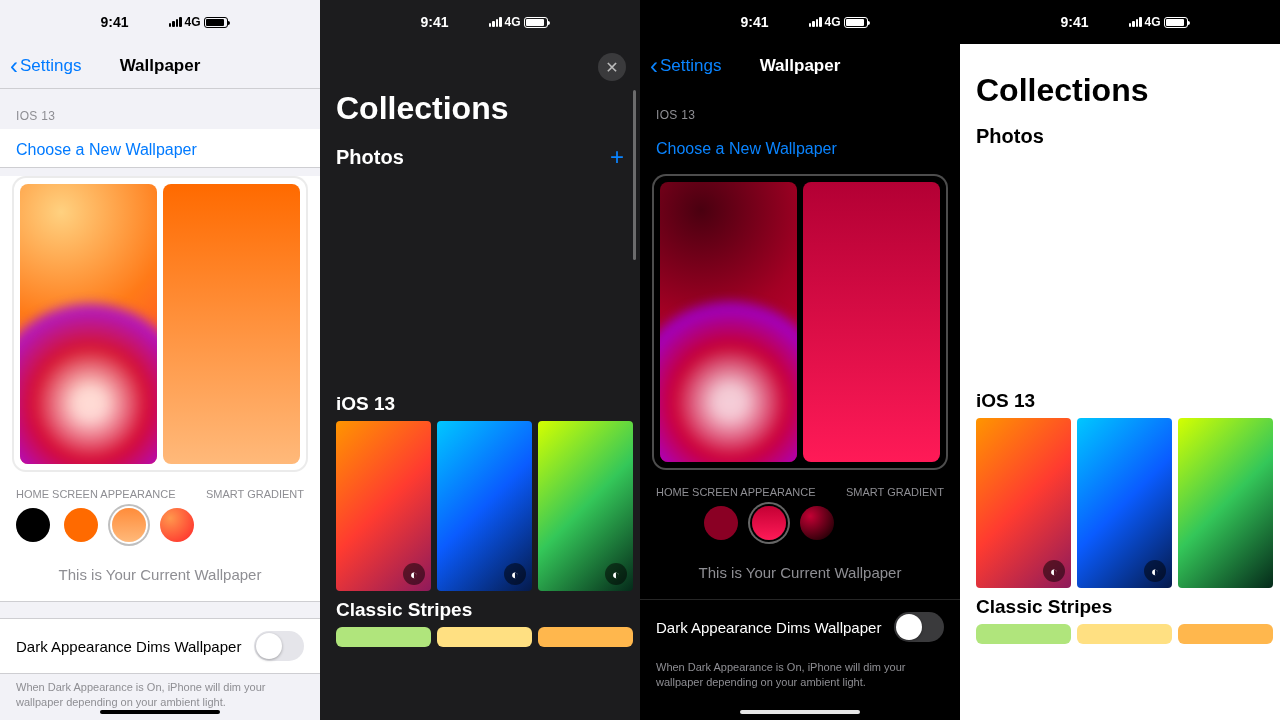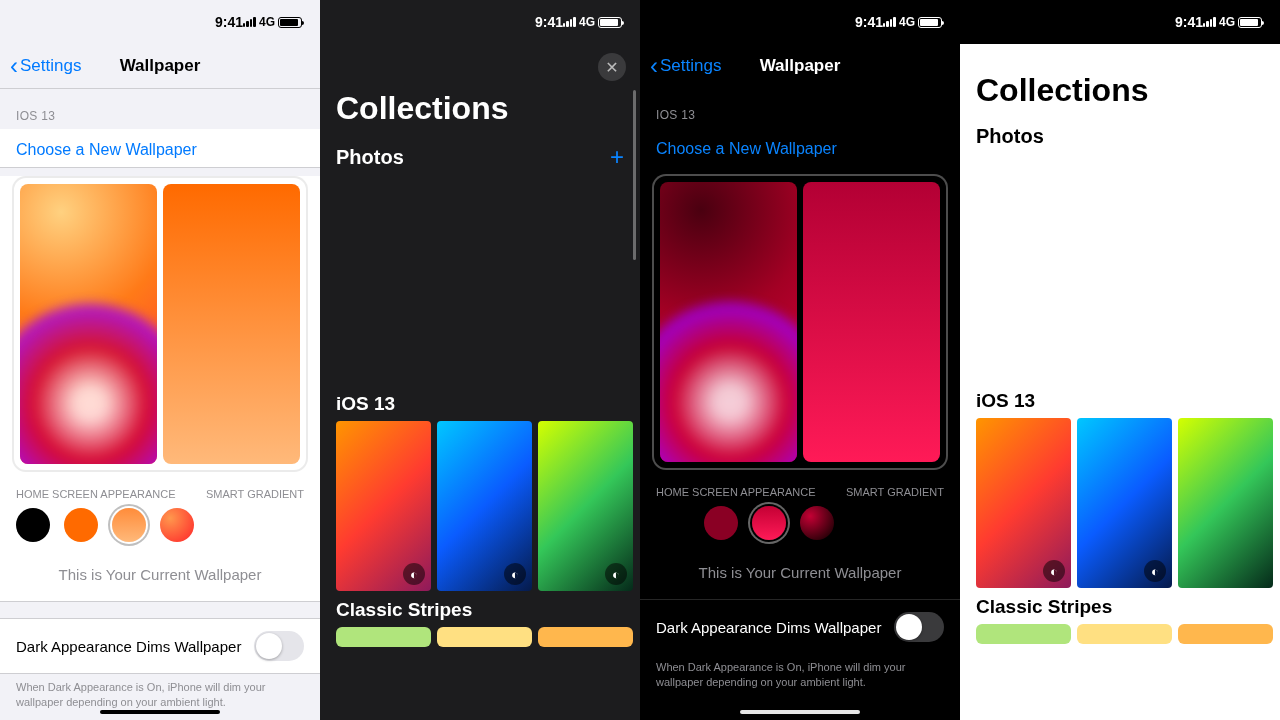--- a/index.html
+++ b/index.html
@@ -4,21 +4,21 @@
 <style>
 * { margin: 0; padding: 0; box-sizing: border-box; font-family: -apple-system, BlinkMacSystemFont, "Helvetica Neue", sans-serif; }
 body { width: 1280px; height: 720px; background: #000; display: flex; overflow: hidden; }
 .pane { flex: 1; height: 100%; overflow: hidden; position: relative; }
 .pane.light { background: #f2f2f7; color: #000; }
 .pane.dark { background: #000; color: #fff; }
 .pane.darkgray { background: #1c1c1e; color: #fff; }
 .pane.white { background: #fff; color: #000; }
 
 
-.statusbar { height: 44px; display: flex; align-items: center; justify-content: flex-end; padding: 0 18px 0 26px; font-size: 14px; font-weight: 600; }
+.statusbar { height: 44px; display: flex; align-items: center; justify-content: center; padding: 0 18px 0 26px; font-size: 14px; font-weight: 600; gap: 40px; }
 .statusbar .right { display: flex; align-items: center; gap: 3px; }
 .signal { display:inline-flex; align-items:flex-end; gap:1px; }
 .signal i { width:2.5px; background: currentColor; border-radius:1px; }
 .signal i:nth-child(1){height:4px} .signal i:nth-child(2){height:6px} .signal i:nth-child(3){height:8px} .signal i:nth-child(4){height:10px}
 .net4g { font-size: 12px; font-weight: 600; }
 .battery { width: 24px; height: 11px; border: 1px solid currentColor; border-radius: 3px; position: relative; }
 .battery::after { content:""; position:absolute; right:-3px; top:3px; width:2px; height:4px; background:currentColor; border-radius:0 2px 2px 0; }
 .battery::before { content:""; position:absolute; left:1px; top:1px; width:18px; height:7px; background:currentColor; border-radius:1px; }
 
 

